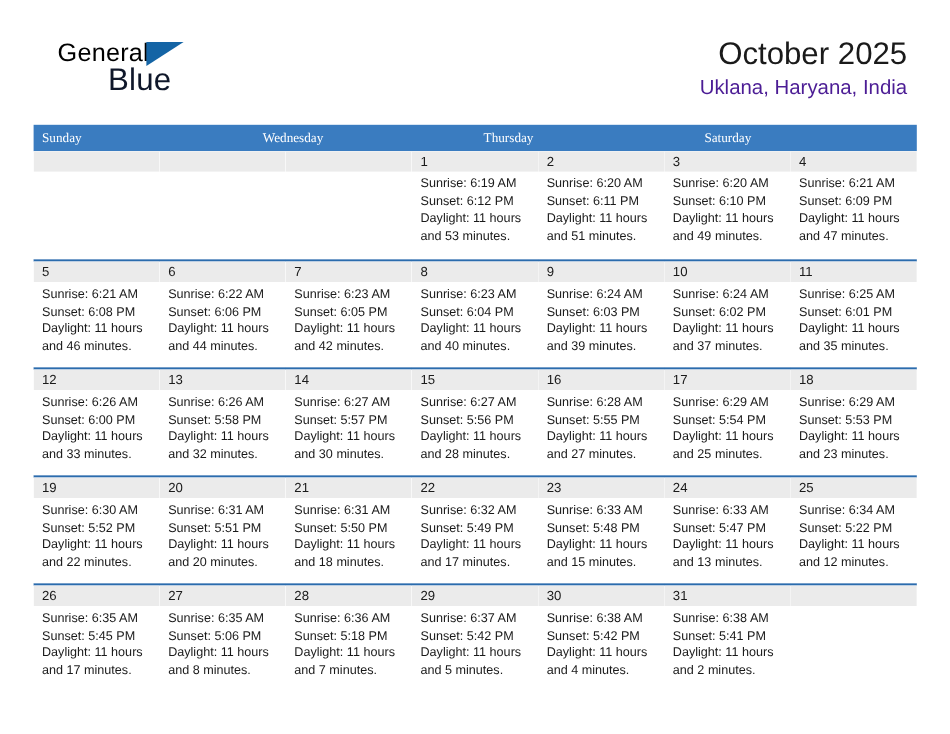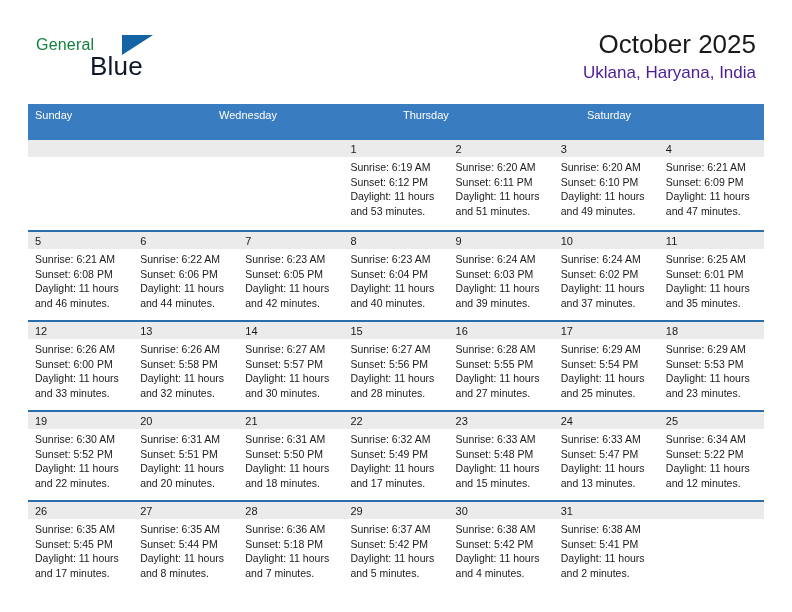--- a/index.html
+++ b/index.html
@@ -31,25 +31,25 @@
   }
   .logo {
     position: absolute;
     left: 36px;
     top: 33px;
     width: 170px;
     height: 50px;
   }
   .logo-general {
     position: absolute;
-    left: 0;
+    left: 12px;
     top: 0;
-    font-size: 16px;
+    font-size: 21px;
     letter-spacing: 0.2px;
-    color: #15803d;
+    color: #000000;
     line-height: 24px;
   }
   .logo-blue {
     position: absolute;
     left: 54px;
     top: 21px;
     font-size: 26px;
     letter-spacing: 0.2px;
     color: #0f172a;
     line-height: 24px;
@@ -92,26 +92,27 @@
     top: 104px;
     width: 736px;
   }
   .weekday-row {
     display: flex;
     background: #3a7cc0;
   }
   .weekday {
     flex: 1 1 0;
     box-sizing: border-box;
-    padding: 5px 7px 18px 7px;
+    padding: 5px 7px 4px 7px;
     font-size: 11px;
     color: #ffffff;
     line-height: 13px;
     white-space: nowrap;
     overflow: hidden;
+    font-family: Liberation Serif, serif;
   }
 
   .week-row {
     display: flex;
     border-top: 2px solid #2b6cad;
     height: 90px;
     box-sizing: border-box;
   }
   .week-row.first {
     border-top: none;
@@ -420,21 +421,21 @@
               <div>Sunrise: 6:35 AM</div>
               <div>Sunset: 5:45 PM</div>
               <div>Daylight: 11 hours</div>
               <div>and 17 minutes.</div>
             </div>
           </div>
           <div class="day-cell">
             <div class="day-number-band">27</div>
             <div class="day-info">
               <div>Sunrise: 6:35 AM</div>
-              <div>Sunset: 5:44 PM</div>
+              <div>Sunset: 5:06 PM</div>
               <div>Daylight: 11 hours</div>
               <div>and 8 minutes.</div>
             </div>
           </div>
           <div class="day-cell">
             <div class="day-number-band">28</div>
             <div class="day-info">
               <div>Sunrise: 6:36 AM</div>
               <div>Sunset: 5:18 PM</div>
               <div>Daylight: 11 hours</div>

